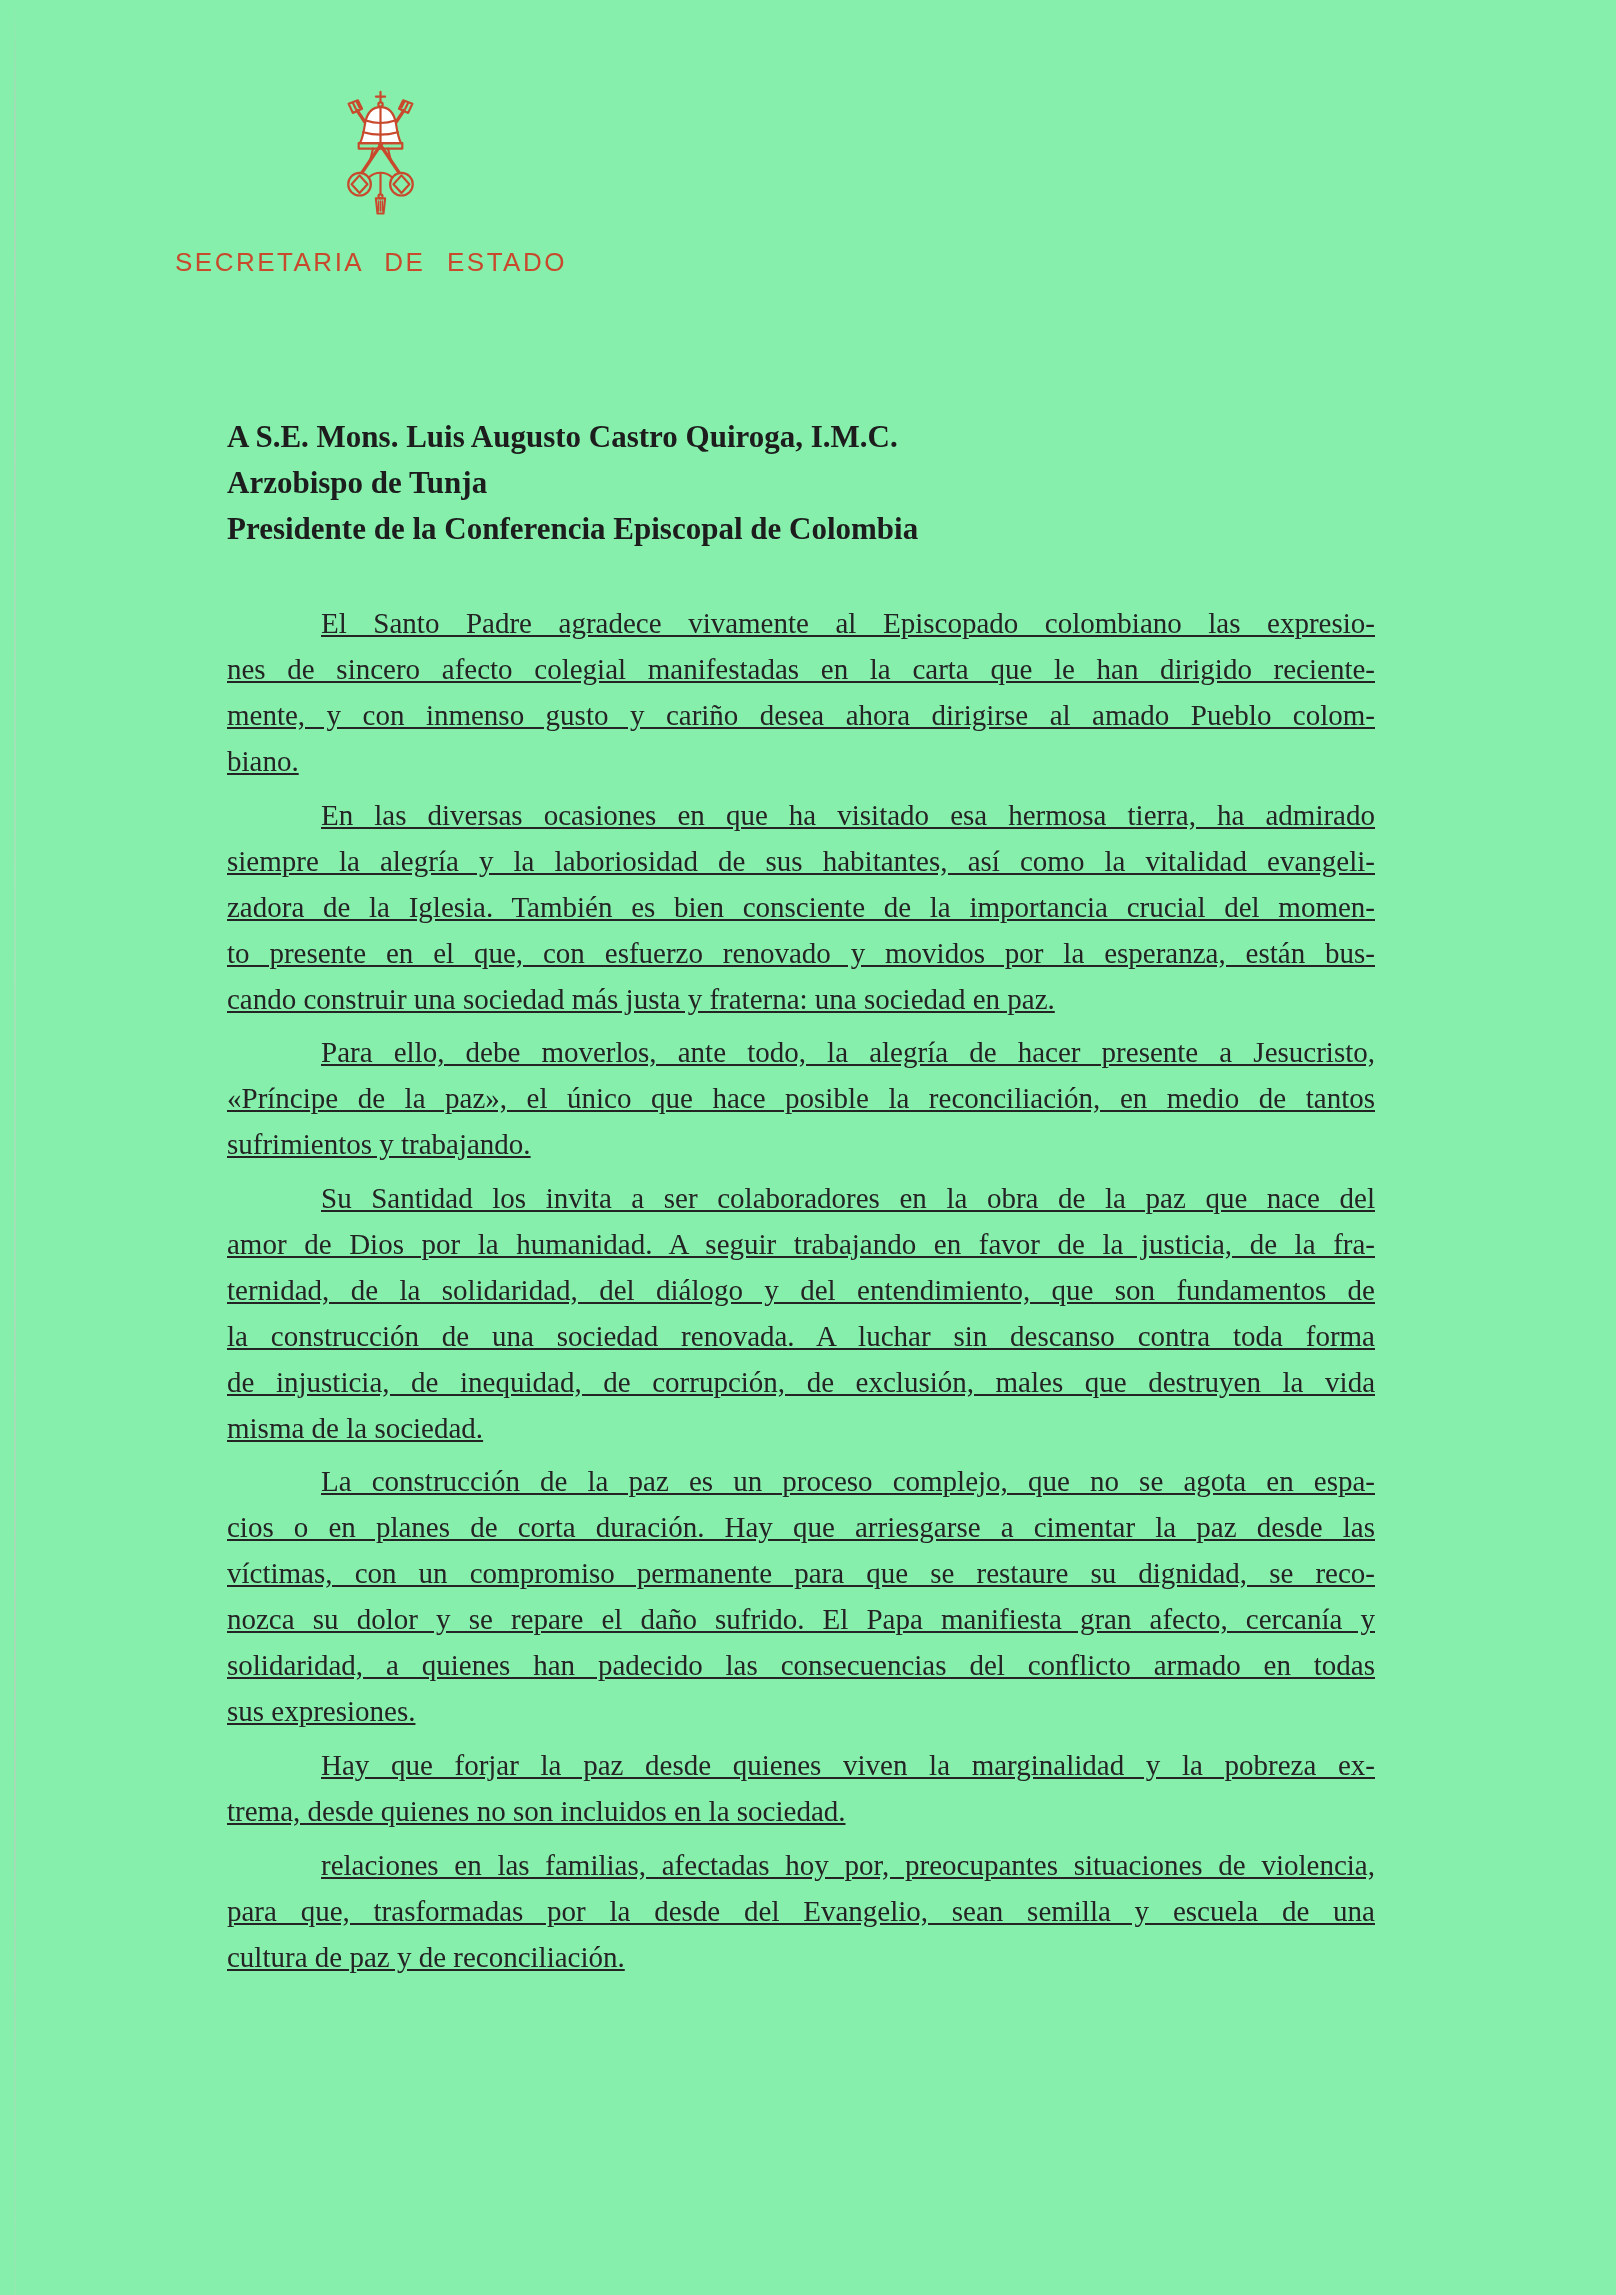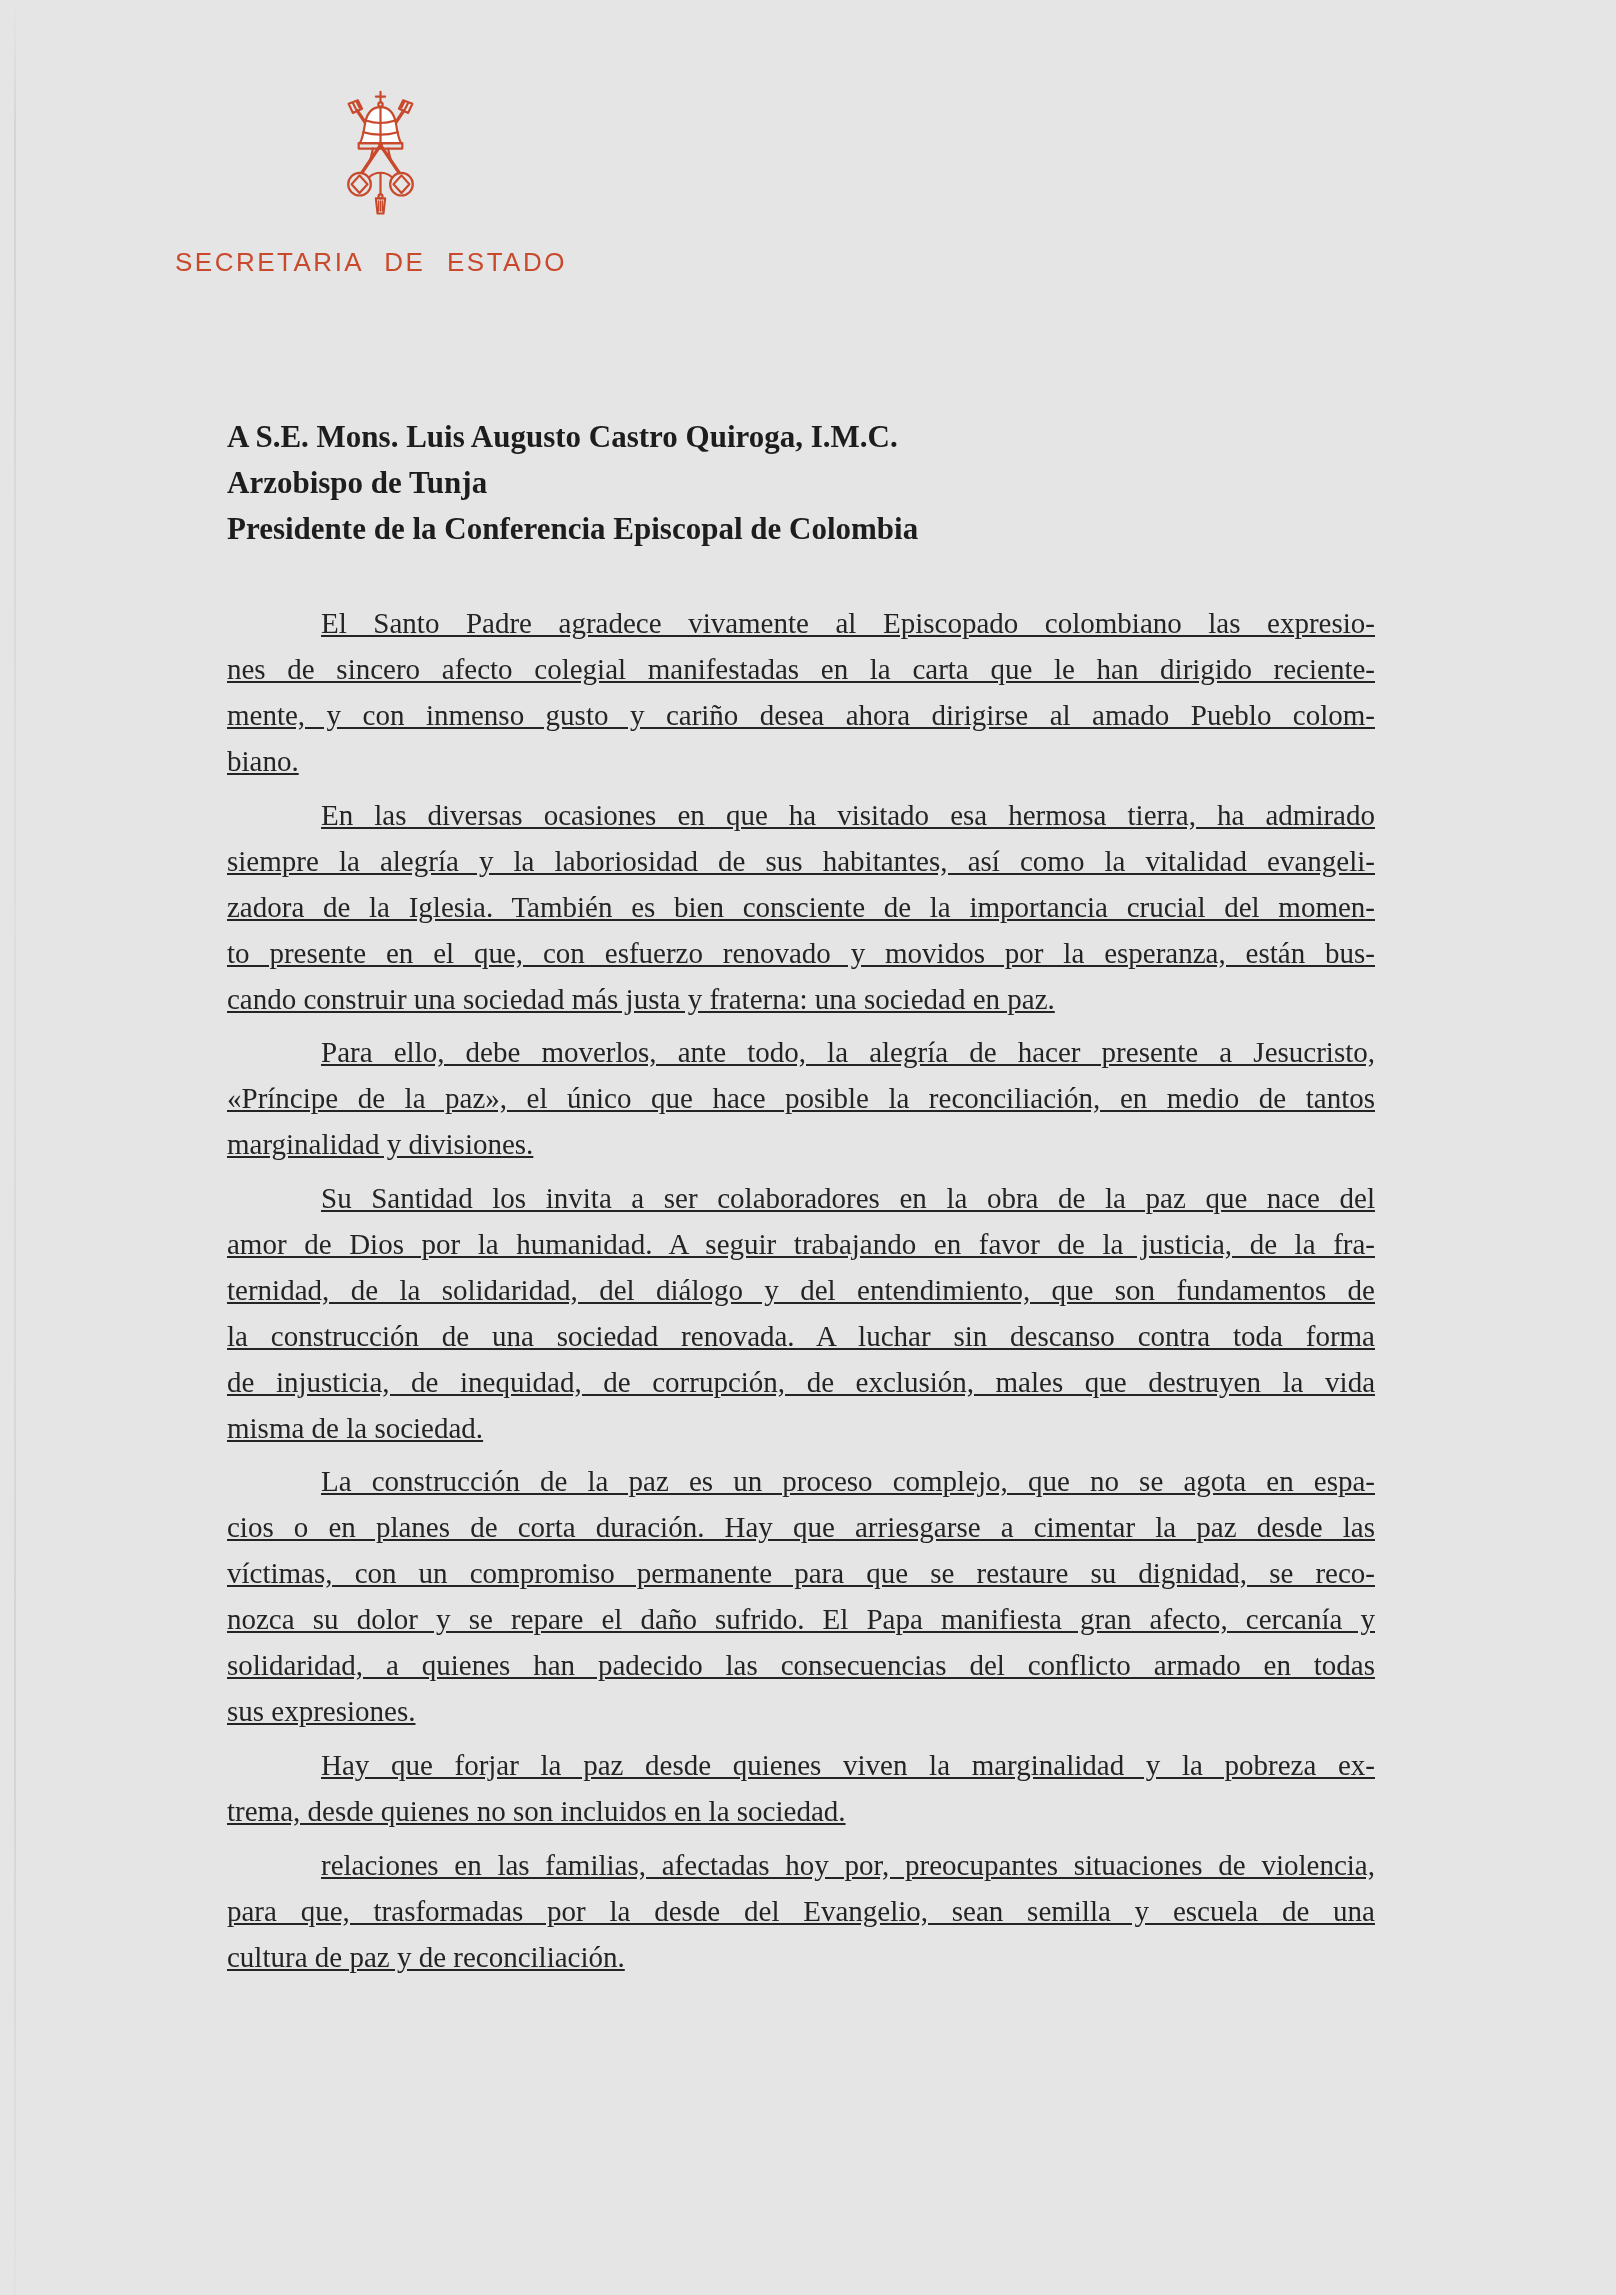--- a/index.html
+++ b/index.html
@@ -1,19 +1,19 @@
 <!DOCTYPE html>
 <html lang="es" style="font-size:13.5px"><head>
 <meta charset="utf-8">
 <style>
   html,body{margin:0;padding:0;background:#ffffff;}
   .page{
     position:relative;
     width:1617px;height:2295px;
-    background:#e5e5e5;
+    background:#86efac;
     overflow:hidden;
     font-family:"Liberation Serif", serif;
   }
   
   .scan-edge{
     position:absolute;left:13.5px;top:0;width:2.5px;height:100%;
     background:linear-gradient(to bottom,
       rgba(205,205,198,0) 0%,
       rgba(198,198,190,.55) 6%,
       rgba(210,210,202,.35) 40%,
@@ -115,21 +115,21 @@
       <div class="para">
         <div class="ln">En las diversas ocasiones en que ha visitado esa hermosa tierra, ha admirado</div>
         <div class="ln">siempre la alegría y la laboriosidad de sus habitantes, así como la vitalidad evangeli-</div>
         <div class="ln">zadora de la Iglesia. También es bien consciente de la importancia crucial del momen-</div>
         <div class="ln">to presente en el que, con esfuerzo renovado y movidos por la esperanza, están bus-</div>
         <div class="ln last">cando construir una sociedad más justa y fraterna: una sociedad en paz.</div>
       </div>
       <div class="para">
         <div class="ln">Para ello, debe moverlos, ante todo, la alegría de hacer presente a Jesucristo,</div>
         <div class="ln">«Príncipe de la paz», el único que hace posible la reconciliación, en medio de tantos</div>
-        <div class="ln last">marginalidad y divisiones.</div>
+        <div class="ln last">sufrimientos y trabajando.</div>
       </div>
       <div class="para">
         <div class="ln">Su Santidad los invita a ser colaboradores en la obra de la paz que nace del</div>
         <div class="ln">amor de Dios por la humanidad. A seguir trabajando en favor de la justicia, de la fra-</div>
         <div class="ln">ternidad, de la solidaridad, del diálogo y del entendimiento, que son fundamentos de</div>
         <div class="ln">la construcción de una sociedad renovada. A luchar sin descanso contra toda forma</div>
         <div class="ln">de injusticia, de inequidad, de corrupción, de exclusión, males que destruyen la vida</div>
         <div class="ln last">misma de la sociedad.</div>
       </div>
       <div class="para">

